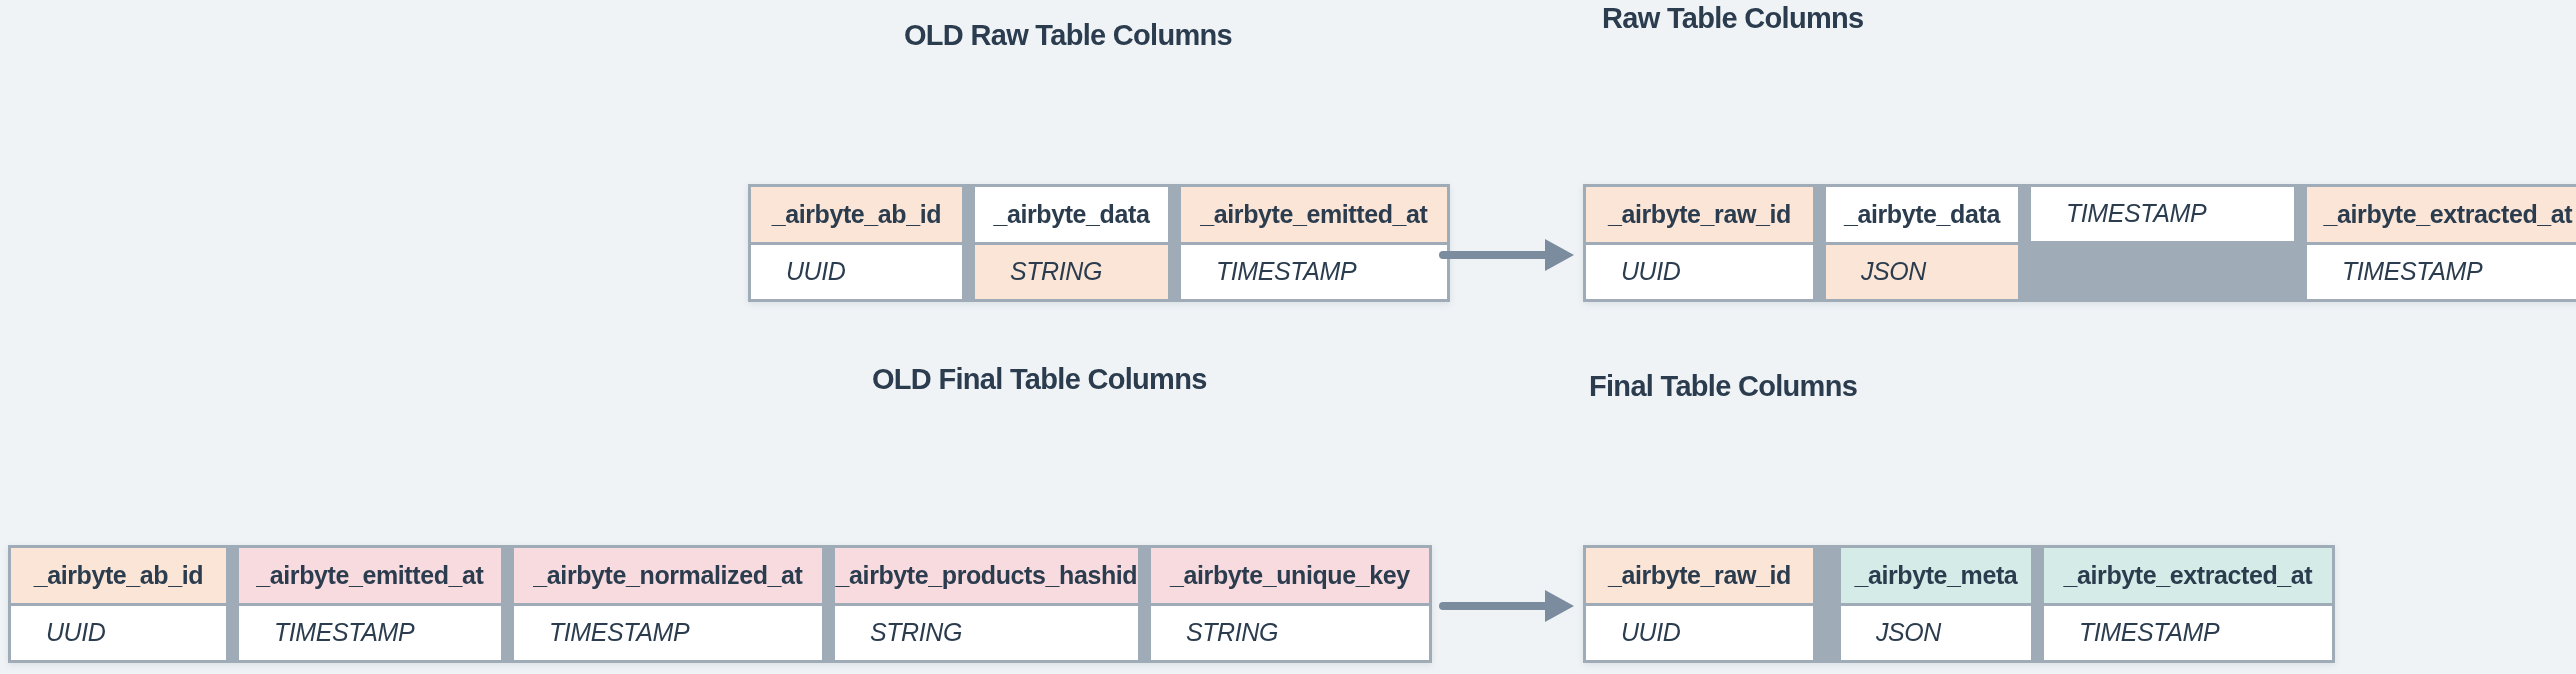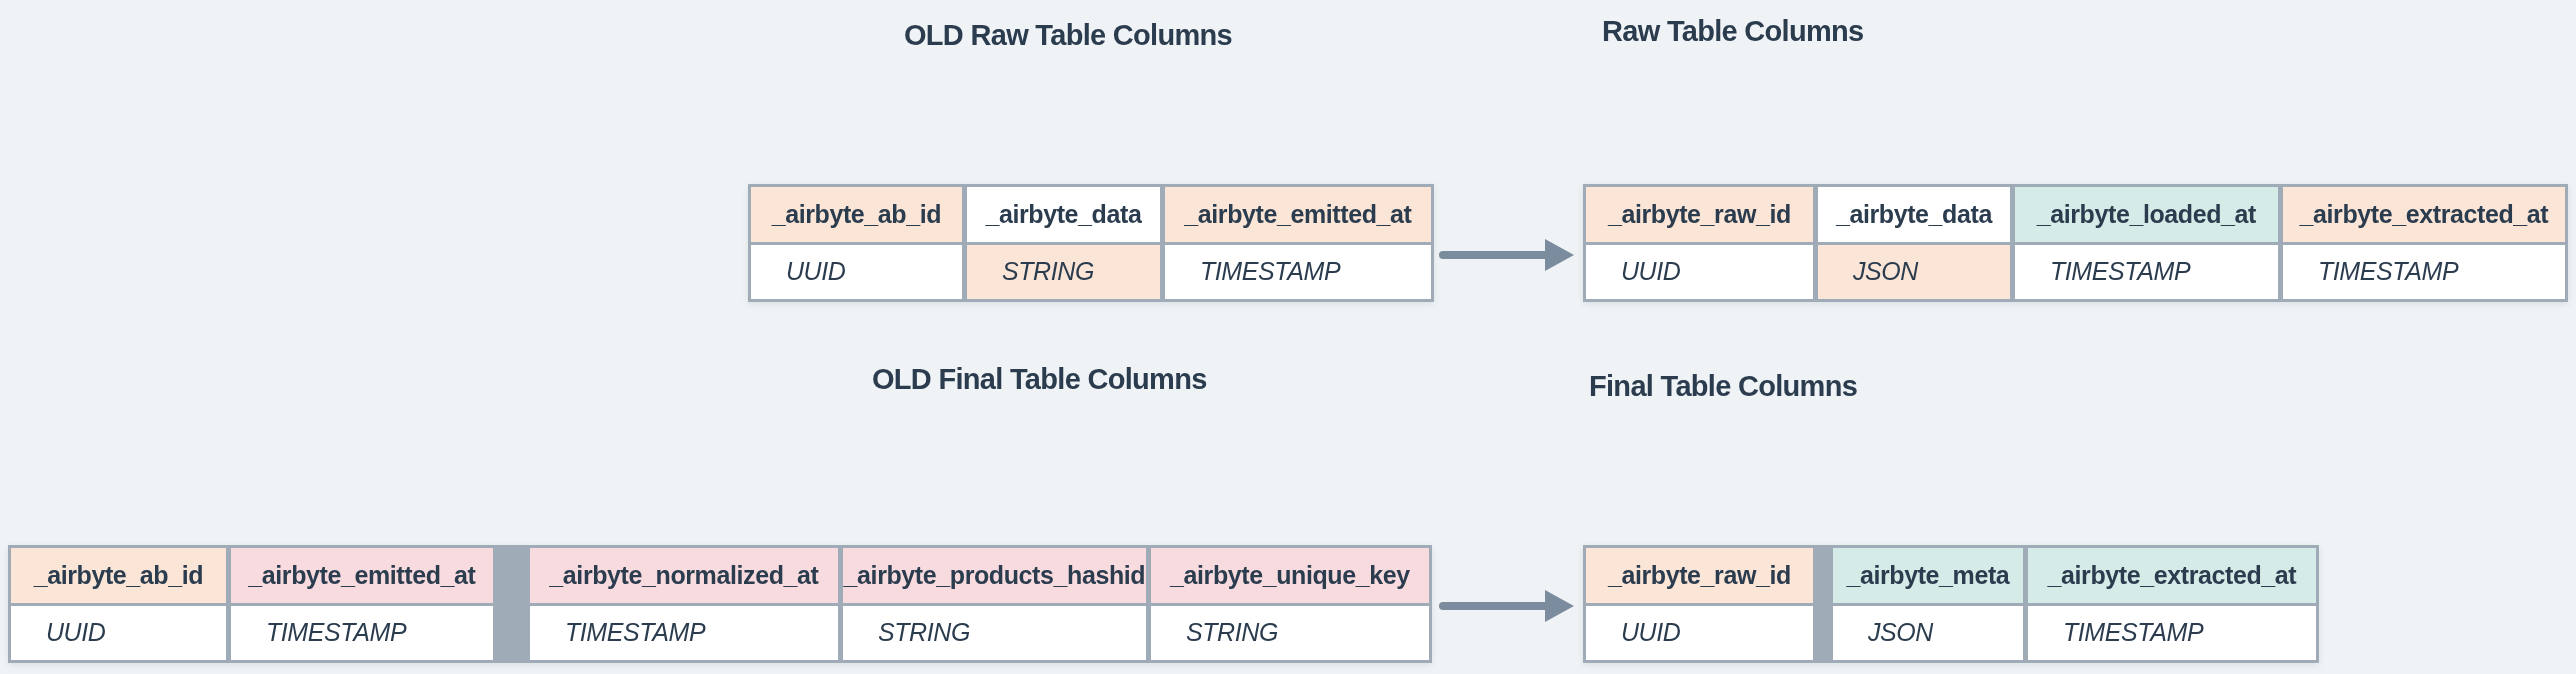--- a/index.html
+++ b/index.html
@@ -19,28 +19,28 @@
     background:var(--background);
     font-family:"Liberation Sans","DejaVu Sans",sans-serif;
     color:var(--text);
   }
   .title{
     position:absolute;margin:0;
     font-size:29px;font-weight:700;letter-spacing:-0.7px;line-height:1.2;
     color:var(--text);white-space:nowrap;
   }
   #title-old-raw{left:904px;top:17.5px;}
-  #title-raw{left:1602px;top:14px;text-align:right;}
+  #title-raw{left:1602px;top:1px;text-align:right;}
   #title-old-final{left:872px;top:362px;}
   #title-final{left:1589px;top:369px;}
 
   .table{
     position:absolute;
     display:inline-flex;
-    gap:5px;padding:2.9px;
+    gap:13px;padding:2.9px;
     background:var(--border);
     box-shadow:0 2.2px 6.5px rgba(41,59,77,0.10);
   }
   .t1{left:748px;top:184px;}
   .t2{left:1583px;top:184px;}
   .t3{left:8px;top:545px;}
   .t4{left:1583px;top:545px;}
 
   .col{display:flex;flex-direction:column;gap:2.9px;}
   .cell{
@@ -59,21 +59,21 @@
   
   .t1 .col:nth-child(1){width:211px;}
   .t1 .col:nth-child(2){width:193px;}
   .t1 .col:nth-child(3){width:266px;}
   .t2 .col:nth-child(1){width:227px;}
   .t2 .col:nth-child(2){width:192px;}
   .t2 .col:nth-child(3){width:263px;}
   .t2 .col:nth-child(4){width:282px;}
   .t3 .col:nth-child(1){width:215px;}
   .t3 .col:nth-child(2){width:262px;}
-  .t3 .col:nth-child(3){width:308px;margin-left:32px;}
+  .t3 .col:nth-child(3){width:308px;}
   .t3 .col:nth-child(4){width:303px;}
   .t3 .col:nth-child(5){width:278px;}
   .t4 .col:nth-child(1){width:227px;}
   .t4 .col:nth-child(2){width:205px;padding-left:15px;}
   .t4 .col:nth-child(3){width:288px;}
   .t1 .col .cell, .t2 .col .cell, .t3 .col .cell, .t4 .col .cell{width:100%;}
 
   .arrow{position:absolute;width:135px;height:32px;}
   .arrow-top{left:1439px;top:239px;}
   .arrow-bottom{left:1439px;top:590px;}
@@ -119,21 +119,20 @@
   <div class="table t2">
       <div class="col">
         <div class="cell head bg-peach">_airbyte_raw_id</div>
         <div class="cell val bg-white">UUID</div>
       </div>
       <div class="col">
         <div class="cell head bg-white">_airbyte_data</div>
         <div class="cell val bg-peach">JSON</div>
       </div>
       <div class="col">
-        <div class="cell head bg-teal">_airbyte_loaded_at</div>
         <div class="cell val bg-white">TIMESTAMP</div>
       </div>
       <div class="col">
         <div class="cell head bg-peach">_airbyte_extracted_at</div>
         <div class="cell val bg-white">TIMESTAMP</div>
       </div>
     </div>
 
   <div class="table t3">
       <div class="col">

